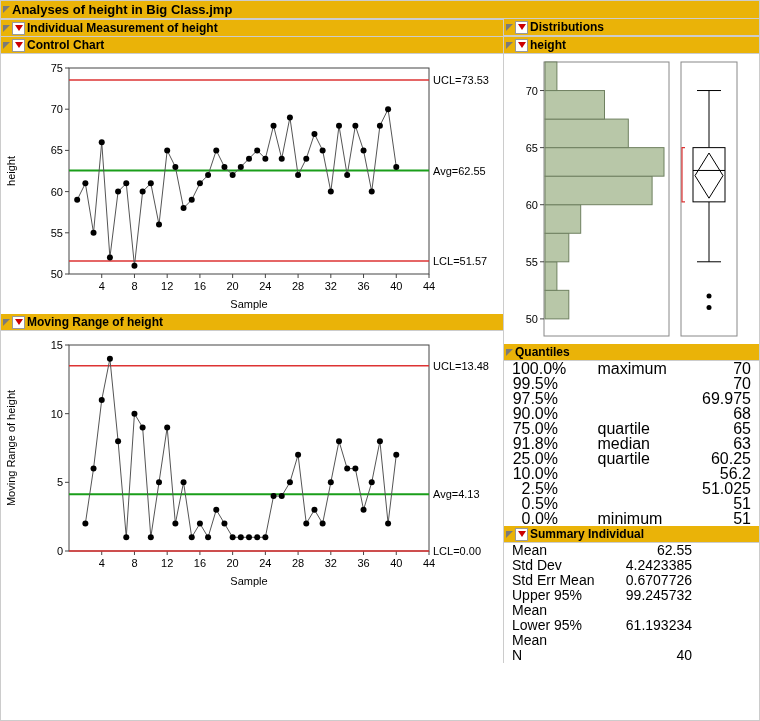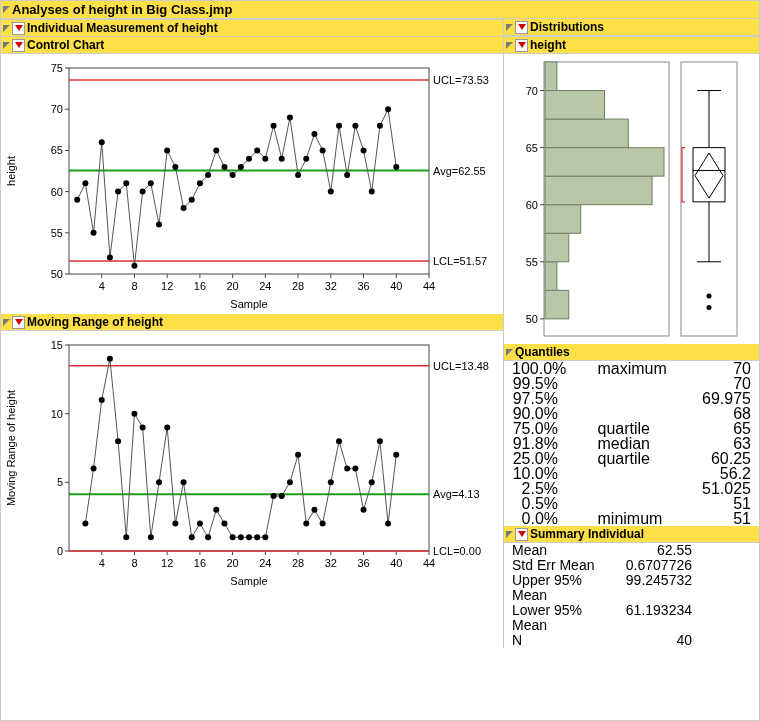--- a/index.html
+++ b/index.html
@@ -1,17 +1,17 @@
 <!DOCTYPE html>
 <html><head>
 <meta charset="utf-8">
 <style>
   html,body{margin:0;padding:0;font-family:"Segoe UI",Arial,sans-serif;font-size:12px;color:#000;background:#fff}
   .root{width:760px;height:721px;position:relative;border:1px solid #ccc;box-sizing:border-box}
-  .panel-title{display:flex;align-items:center;gap:2px;font-weight:bold;padding:1px 2px;border-bottom:1px solid #ccc;background:#fde047}
+  .panel-title{display:flex;align-items:center;gap:2px;font-weight:bold;padding:1px 2px;border-bottom:1px solid #ccc;background:#eab308}
   .panel-title.top{font-size:13px}
   .disclose{width:0;height:0;border-style:solid;display:inline-block}
   .disclose.open{border-width:7px 7px 0 0;border-color:#7a7a7a transparent transparent transparent;transform:rotate(0deg)}
   .redflip{width:11px;height:11px;display:inline-flex;align-items:center;justify-content:center;border:1px solid #999;background:#fff}
   .redflip::after{content:"";width:0;height:0;border-left:4px solid transparent;border-right:4px solid transparent;border-top:6px solid #c00}
   .cols{display:flex;align-items:flex-start}
   .left{width:502px}
   .right{flex:1;border-left:1px solid #ccc}
   svg{display:block}
   .qrow{display:flex;justify-content:space-between;padding:0 8px;font-size:16px;line-height:15px}
@@ -331,20 +331,24 @@
         <span class="disclose open"></span>
         <span class="redflip"></span>
         <span>Summary Individual</span>
       </div>
       <div id="summary">
           <div class="srow">
             <span class="s1">Mean</span>
             <span class="s2">62.55</span>
           </div>
           <div class="srow">
+            <span class="s1">Std Dev</span>
+            <span class="s2">4.2423385</span>
+          </div>
+          <div class="srow">
             <span class="s1">Std Err Mean</span>
             <span class="s2">0.6707726</span>
           </div>
           <div class="srow">
             <span class="s1">Upper 95% Mean</span>
             <span class="s2">99.245732</span>
           </div>
           <div class="srow">
             <span class="s1">Lower 95% Mean</span>
             <span class="s2">61.193234</span>

